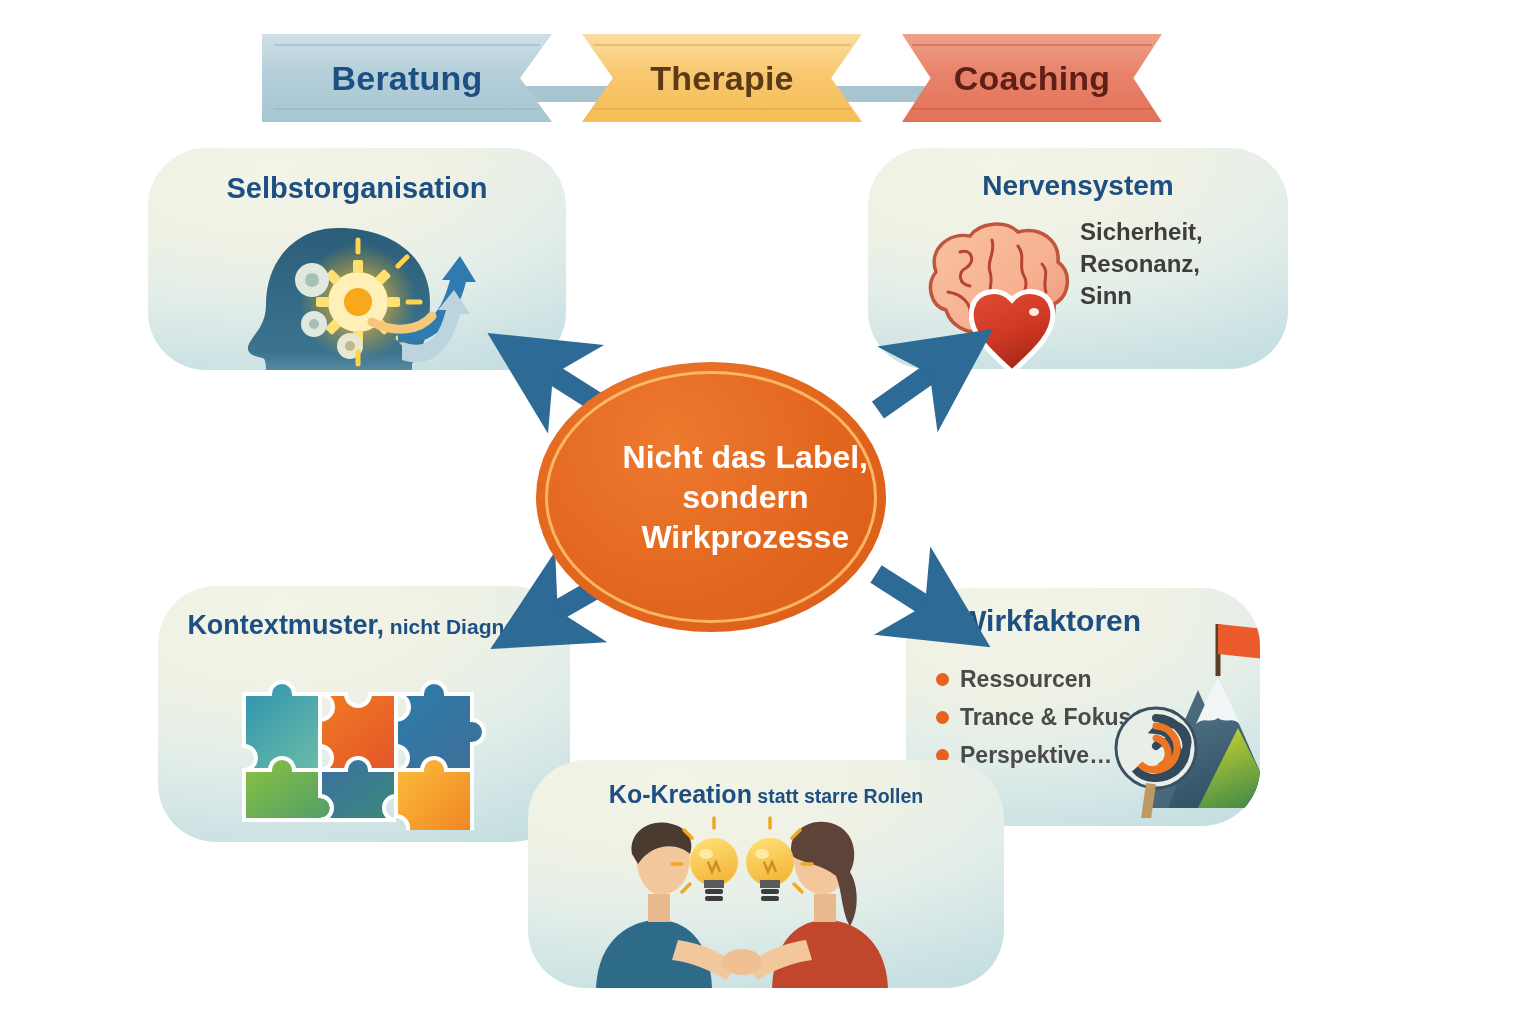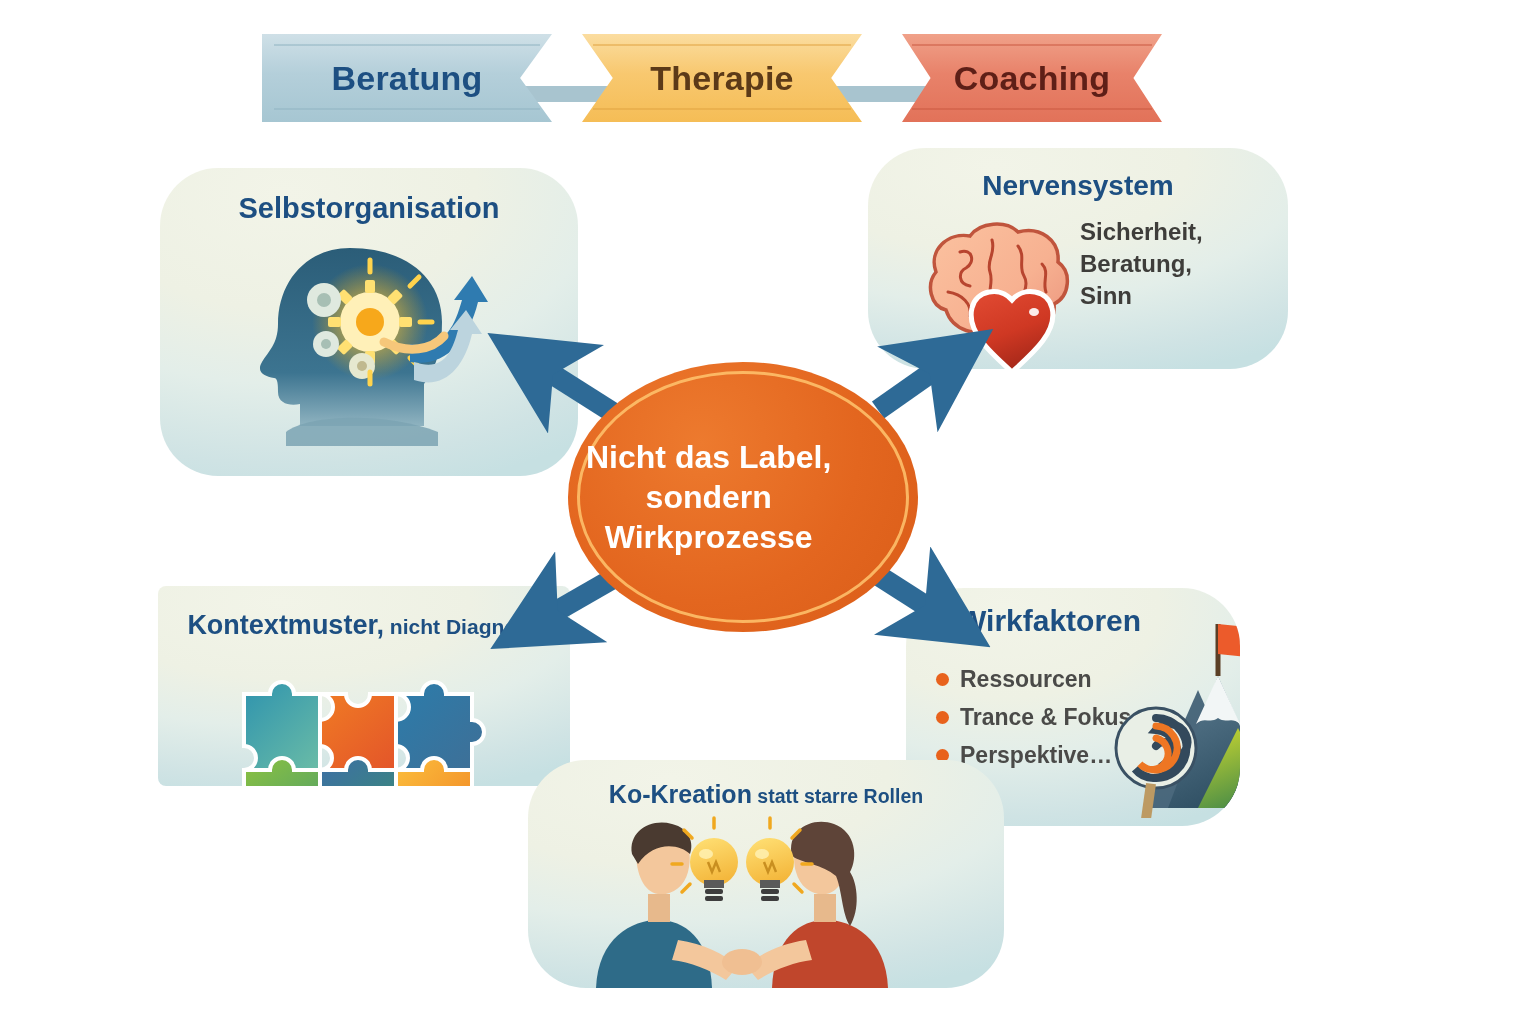--- a/index.html
+++ b/index.html
@@ -91,24 +91,24 @@
     text-align: center;
     color: #1d4f82;
     font-weight: bold;
     white-space: nowrap;
   }
   .title-sub {
     font-size: 0.78em;
     font-weight: bold;
   }
 
-  #card-selbst  { left: 160px;  top: 148px; width: 418px; height: 308px; margin-top: 20px; }
+  #card-selbst  { left: 148px;  top: 148px; width: 418px; height: 222px; }
   #card-nerven  { left: 868px;  top: 148px; width: 420px; height: 221px; }
-  #card-kontext { left: 158px;  top: 586px; width: 412px; height: 200px; border-radius: 8px; }
-  #card-wirk    { left: 906px;  top: 588px; width: 334px; height: 238px; }
+  #card-kontext { left: 158px;  top: 586px; width: 412px; height: 256px; }
+  #card-wirk    { left: 906px;  top: 588px; width: 334px; height: 238px; padding-left: 20px; }
   #card-kokrea  { left: 528px;  top: 760px; width: 476px; height: 228px; }
 
   #card-selbst .card-title  { top: 24px;  font-size: 29px; }
   #card-nerven .card-title  { top: 22px;  font-size: 28px; }
   #card-kontext .card-title { top: 24px;  font-size: 27px; }
   #card-wirk .card-title    { top: 16px;  font-size: 30px; text-align: left; left: 52px; }
   #card-kokrea .card-title  { top: 20px;  font-size: 25px; }
 
   
   #wirk-list {
@@ -142,30 +142,30 @@
     top: 68px;
     font-size: 24px;
     font-weight: bold;
     color: #3e3d3a;
     line-height: 1.34;
   }
 
   
   #center-node {
     position: absolute;
-    left: 568px;
+    left: 536px;
     top: 362px;
     width: 350px;
     height: 270px;
     border-radius: 50%;
     background: radial-gradient(circle at 38% 30%, #ed7a2e 0%, #e3661f 55%, #d95c18 100%);
     box-shadow: 0 0 0 0 rgba(0,0,0,0);
     display: flex;
     align-items: center;
-    justify-content: flex-start;
+    justify-content: flex-end;
     z-index: 6;
   }
   #center-node::after {
     content: "";
     position: absolute;
     left: 9px; right: 9px; top: 9px; bottom: 9px;
     border-radius: 50%;
     border: 3px solid rgba(255,196,110,0.85);
     pointer-events: none;
   }
@@ -340,21 +340,21 @@
         <path d="M96 112 C 110 112 120 104 128 112"></path>
       </g>
 
       <path d="M112 94 C 100 80 76 84 72 102 C 66 126 92 148 112 166 C 132 148 158 126 152 102
                C 148 84 124 80 112 94 Z" fill="url(#heartg)" stroke="#ffffff" stroke-width="5"></path>
       <ellipse cx="134" cy="106" rx="5" ry="4" fill="#ffffff" opacity="0.9"></ellipse>
     </svg>
 
     <div id="nerven-lines">
       <div>Sicherheit,</div>
-      <div>Beratung,</div>
+      <div>Resonanz,</div>
       <div>Sinn</div>
     </div>
   </div>
 
   <div class="card" id="card-kontext">
     <div class="card-title">
       <span>Kontextmuster,</span><span class="title-sub"> nicht Diagnose</span>
     </div>
 
     <svg class="illus" style="left:74px; top:64px; width:300px; height:180px;" viewBox="0 0 300 180">

